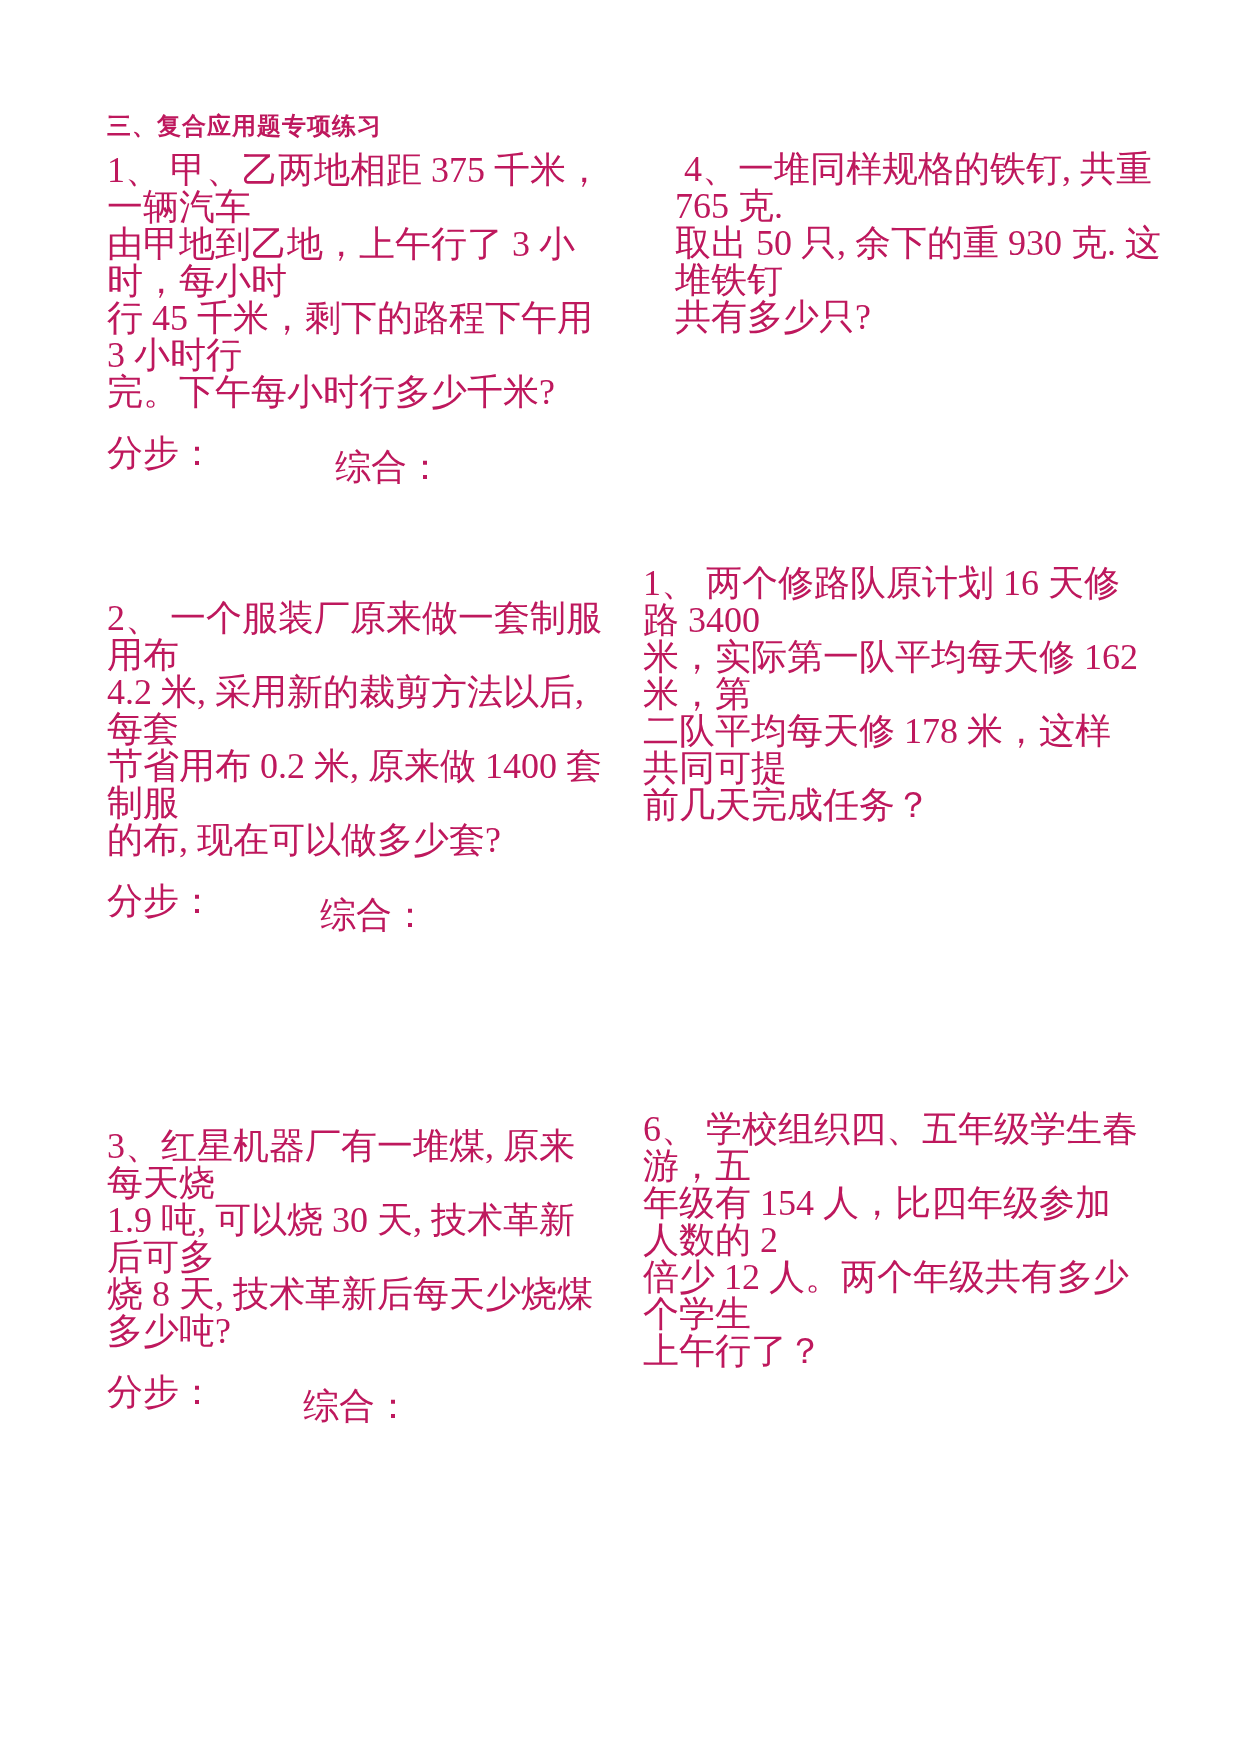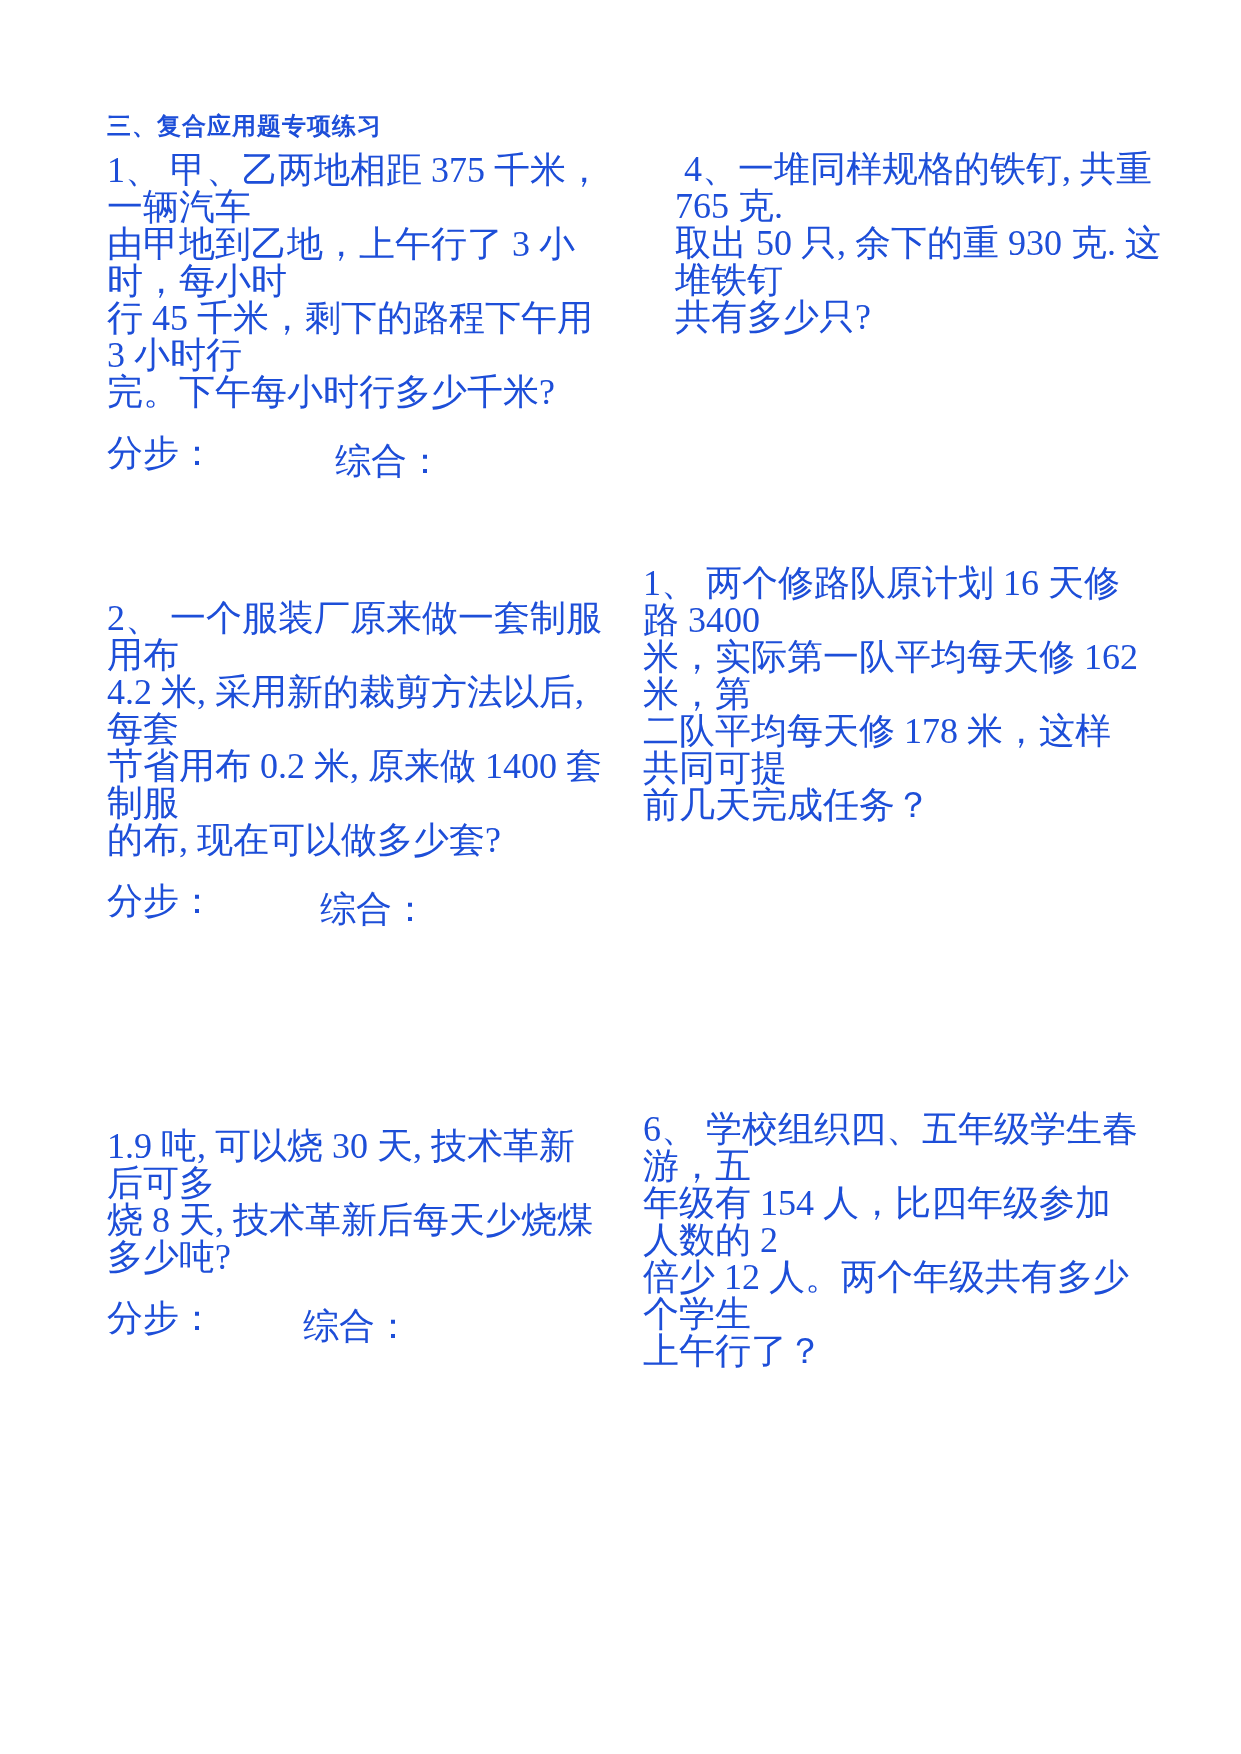--- a/index.html
+++ b/index.html
@@ -2,21 +2,21 @@
 <html><head>
 <meta charset="utf-8">
 <style>
   html, body { margin: 0; padding: 0; background: #ffffff; }
 
   .page {
     position: relative;
     width: 1241px;
     height: 1754px;
     background: #ffffff;
-    color: #1d4ed8;
+    color: #be185d;
     font-family: "Liberation Serif", "DejaVu Serif", serif;
     overflow: hidden;
     text-decoration: underline;
   }
 
   .title {
     position: absolute;
     left: 107px;
     top: 110px;
     margin: 0;
@@ -30,21 +30,21 @@
   .problem {
     position: absolute;
     width: 500px;
     font-size: 36px;
     line-height: 37px;
   }
 
   .line { white-space: pre-wrap; }
 
   .labels-row { position: relative; height: 37px; margin-top: 24px; }
-  .labels-row .combined { position: absolute; top: 8px; }
+  .labels-row .combined { position: absolute; top: 14px; }
 
   
   .p1 { left: 107px; top: 152px; }
   .p2 { left: 107px; top: 600px; }
   .p3 { left: 107px; top: 1128px; }
   .p4 { left: 643px; top: 151px; margin-left: 32px; }
   .p5 { left: 643px; top: 565px; }
   .p6 { left: 643px; top: 1091px; margin-top: 20px; }
 
   .p1 .combined { left: 228px; }
@@ -74,20 +74,21 @@
     <div class="line">4.2 米, 采用新的裁剪方法以后, 每套</div>
     <div class="line">节省用布 0.2 米, 原来做 1400 套制服</div>
     <div class="line">的布, 现在可以做多少套?</div>
     <div class="labels-row">
       <span class="step">分步：</span>
       <span class="combined">综合：</span>
     </div>
   </section>
 
   <section class="problem p3">
+    <div class="line">3、红星机器厂有一堆煤, 原来每天烧</div>
     <div class="line">1.9 吨, 可以烧 30 天, 技术革新后可多</div>
     <div class="line">烧 8 天, 技术革新后每天少烧煤多少吨?</div>
     <div class="labels-row">
       <span class="step">分步：</span>
       <span class="combined">综合：</span>
     </div>
   </section>
 
   <section class="problem p4">
     <div class="line"> 4、一堆同样规格的铁钉, 共重 765 克.</div>

